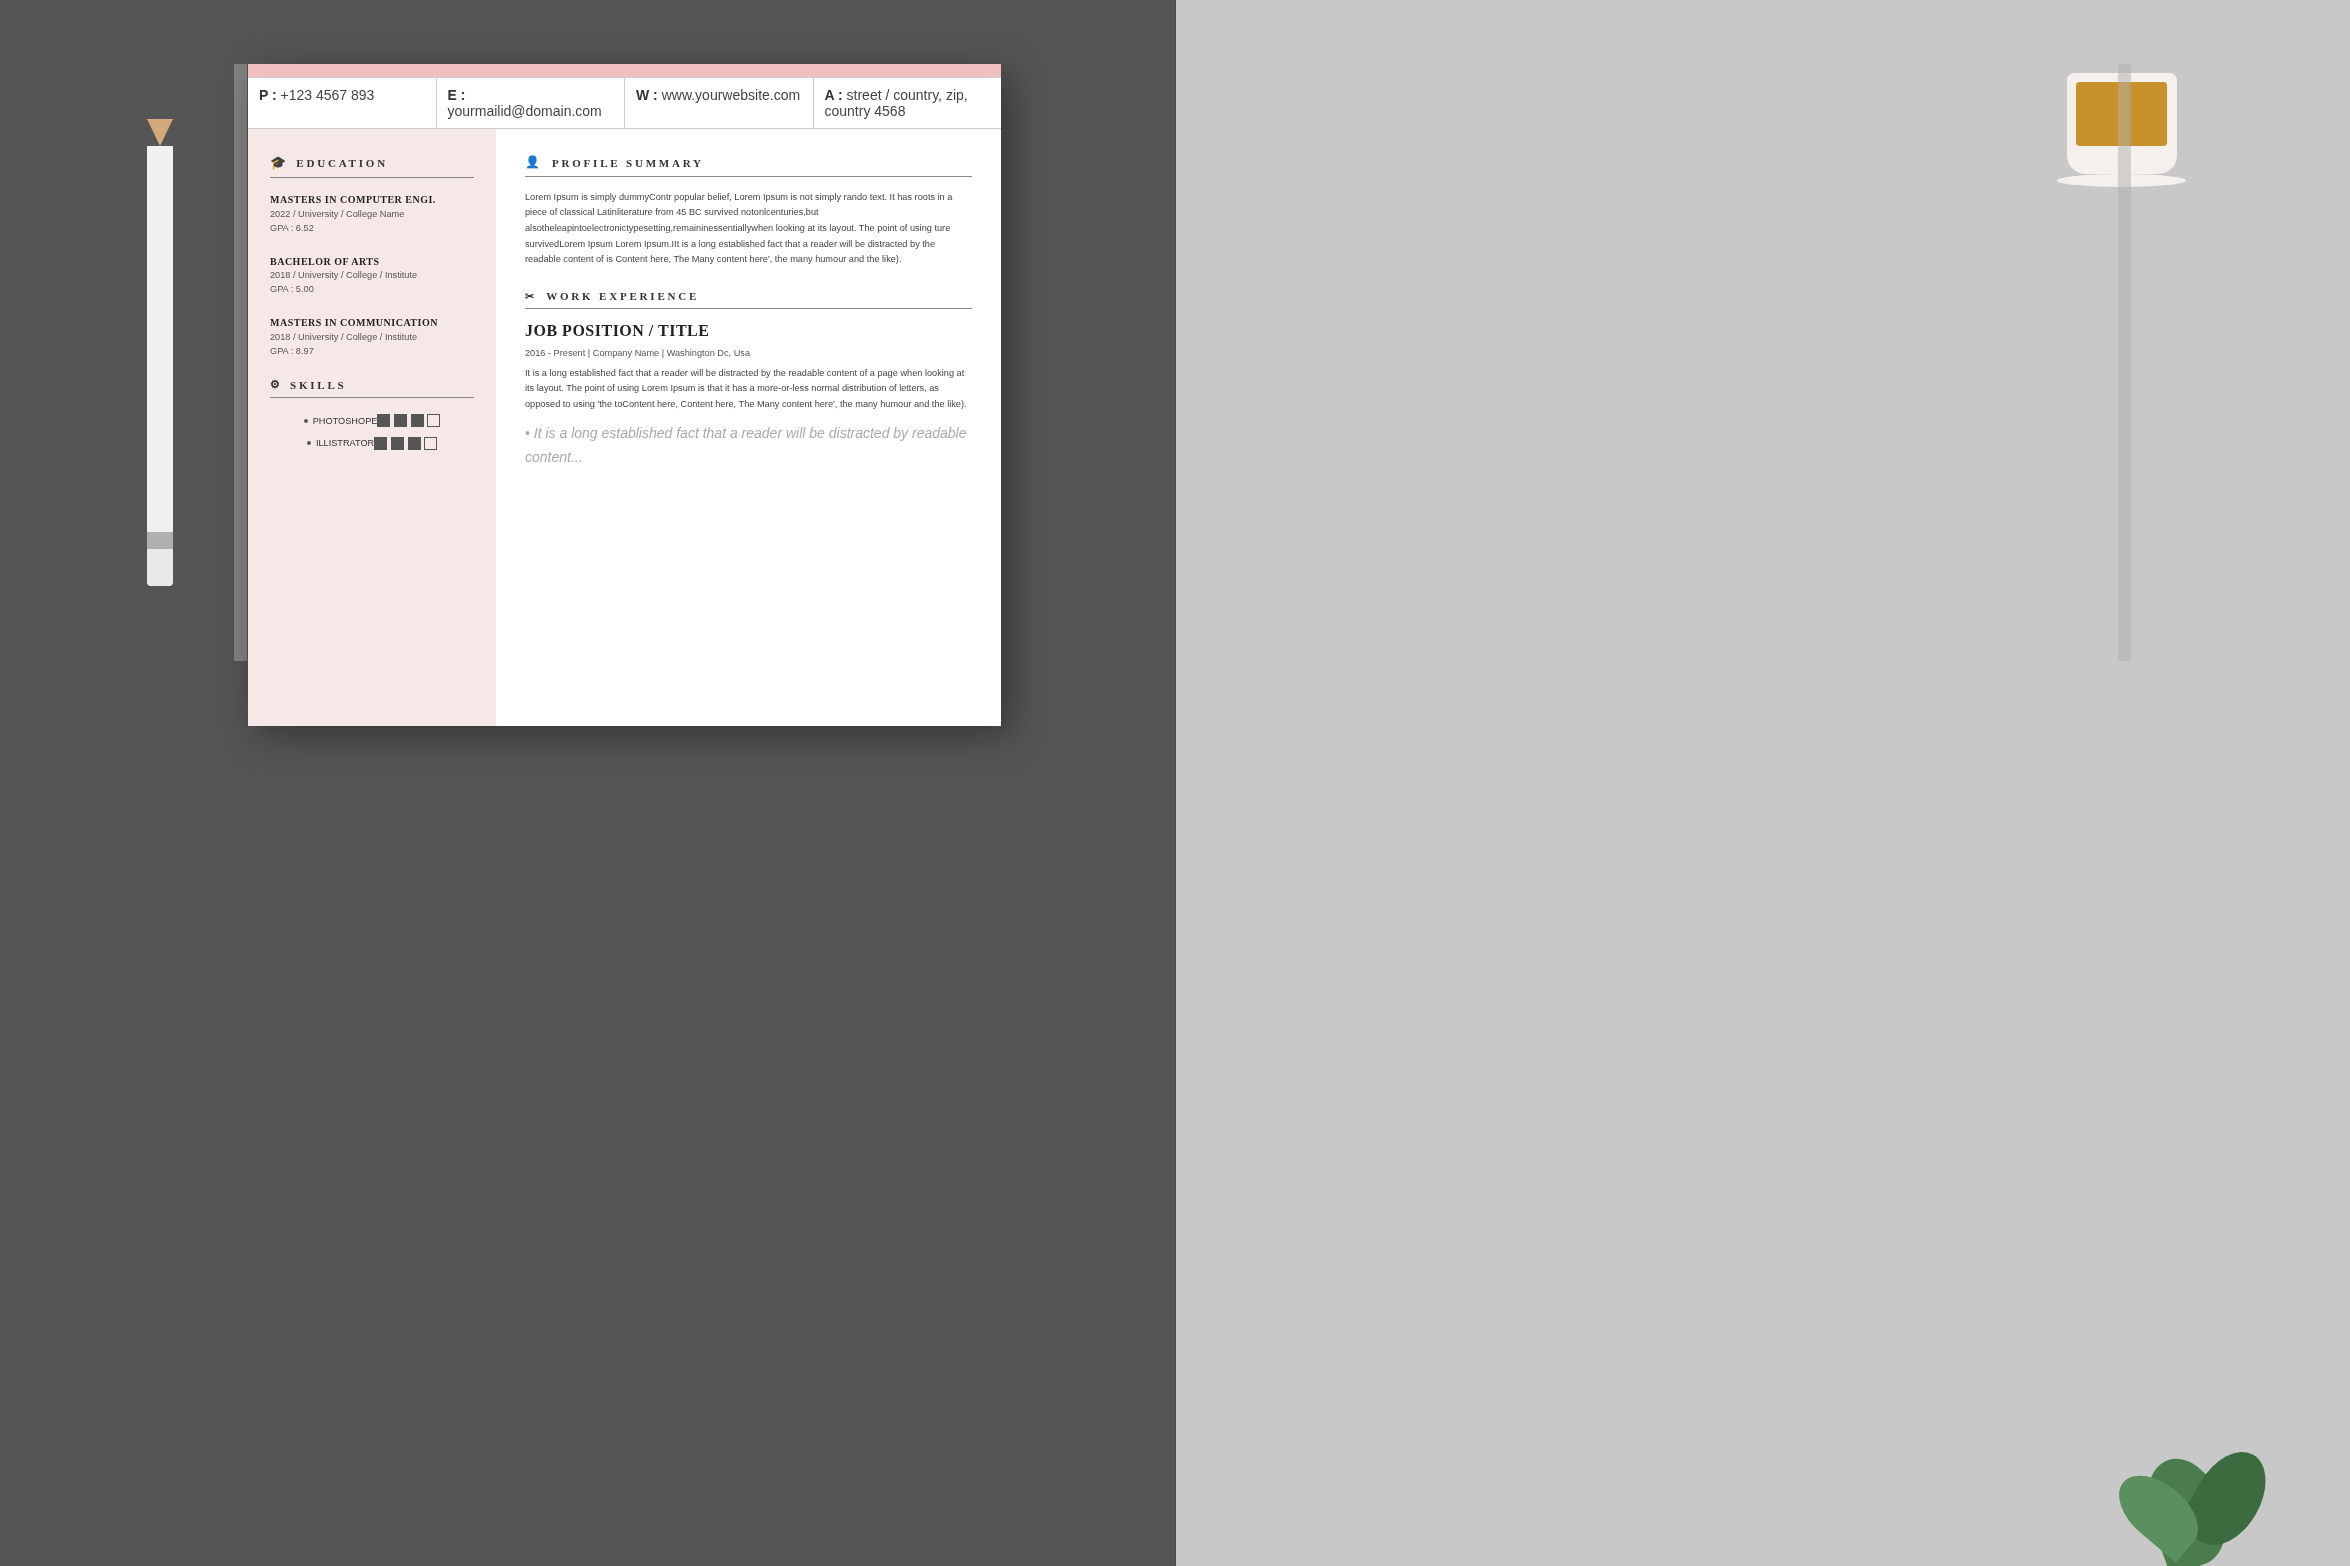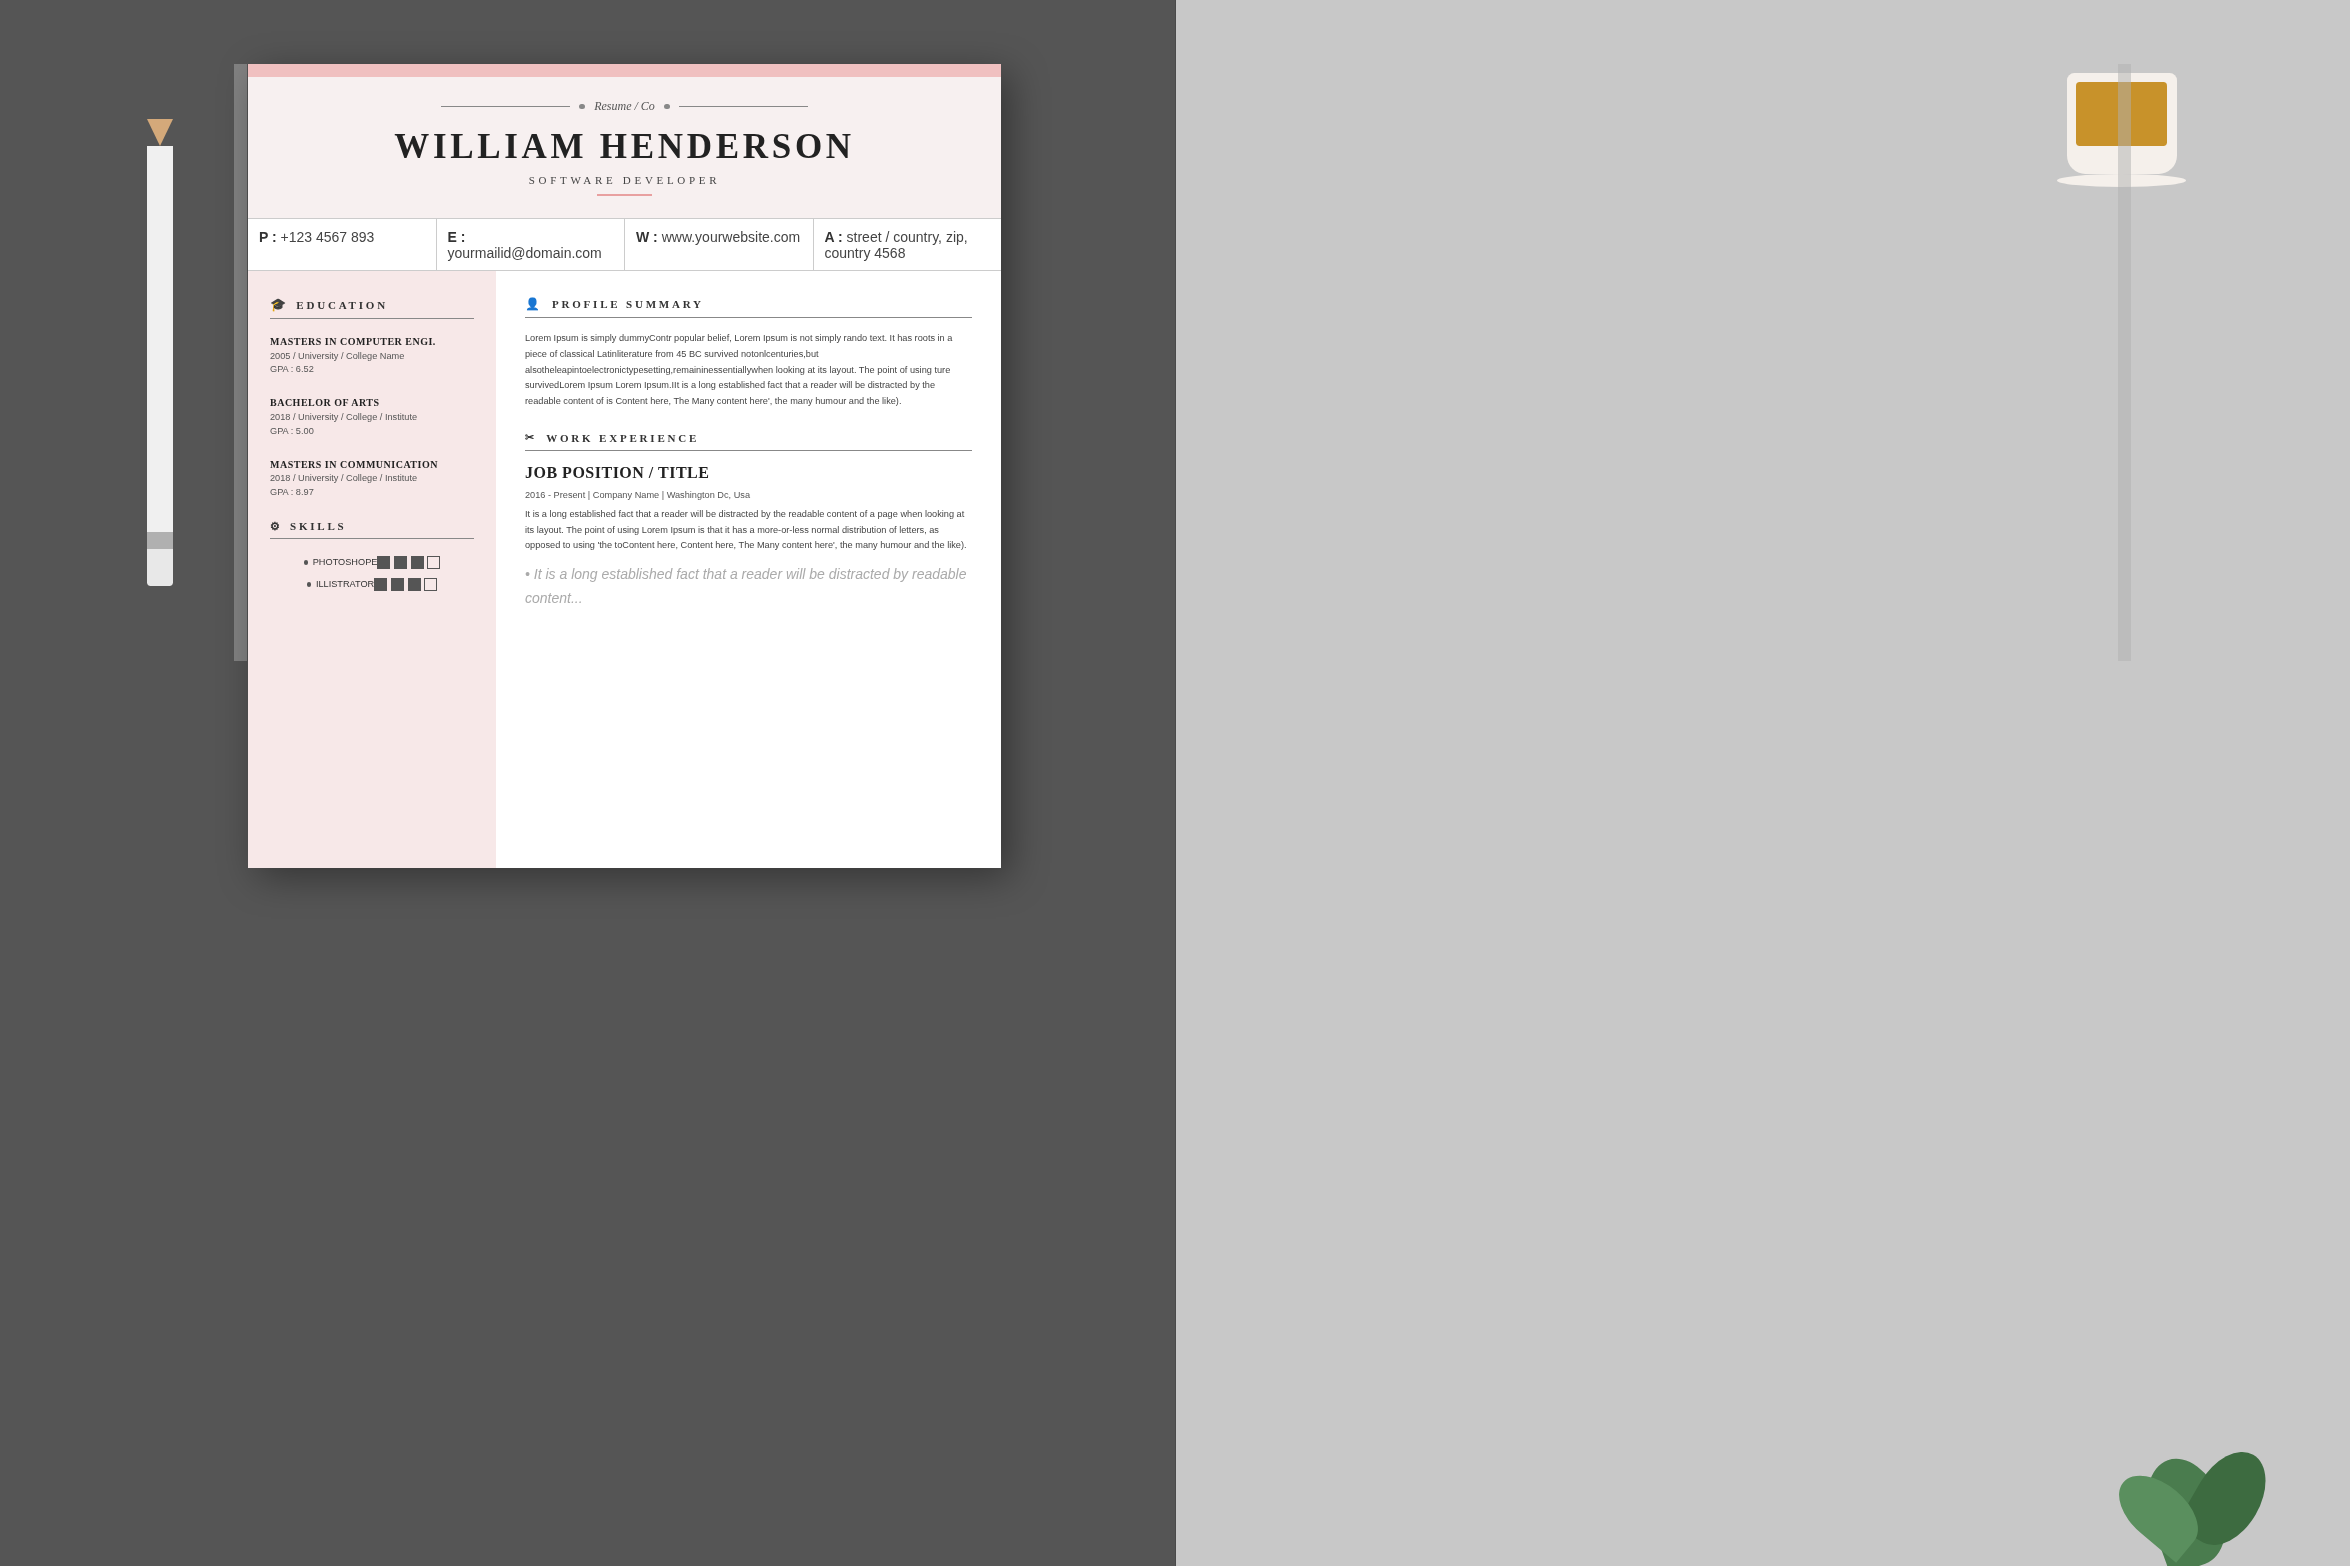--- a/index.html
+++ b/index.html
@@ -469,32 +469,20 @@
   <div class="leaf leaf3"></div>
 </div>
 
 <div class="resume-side-left"></div>
 <div class="resume-side-right"></div>
 
 <div class="resume-wrapper">
 
   <div class="resume-top-banner"></div>
 
-  <div class="resume-header">
-    <div class="resume-brand">
-      <div class="brand-line"></div>
-      <span class="brand-dot"></span>
-      <span>Resume / Co</span>
-      <span class="brand-dot"></span>
-      <div class="brand-line"></div>
-    </div>
-    <div class="resume-name">WILLIAM HENDERSON</div>
-    <div class="resume-title">SOFTWARE DEVELOPER</div>
-    <div class="title-underline"></div>
-  </div>
 
   <div class="contact-bar">
     <div class="contact-item">
       <span class="contact-label">P : </span>
       <span>+123 4567 893</span>
     </div>
     <div class="contact-item">
       <span class="contact-label">E : </span>
       <span>yourmailid@domain.com</span>
     </div>
@@ -514,21 +502,21 @@
 
       <div>
         <div class="section-title">
           <span class="icon-graduation">🎓</span>
           <span>EDUCATION</span>
         </div>
         <div class="section-underline"></div>
 
         <div class="education-entry">
           <div class="edu-degree">MASTERS IN COMPUTER ENGI.</div>
-          <div class="edu-detail">2005 / University / College Name</div>
+          <div class="edu-detail">2022 / University / College Name</div>
           <div class="edu-detail">GPA : 6.52</div>
         </div>
 
         <div class="education-entry">
           <div class="edu-degree">BACHELOR OF ARTS</div>
           <div class="edu-detail">2018 / University / College / Institute</div>
           <div class="edu-detail">GPA : 5.00</div>
         </div>
 
         <div class="education-entry">

